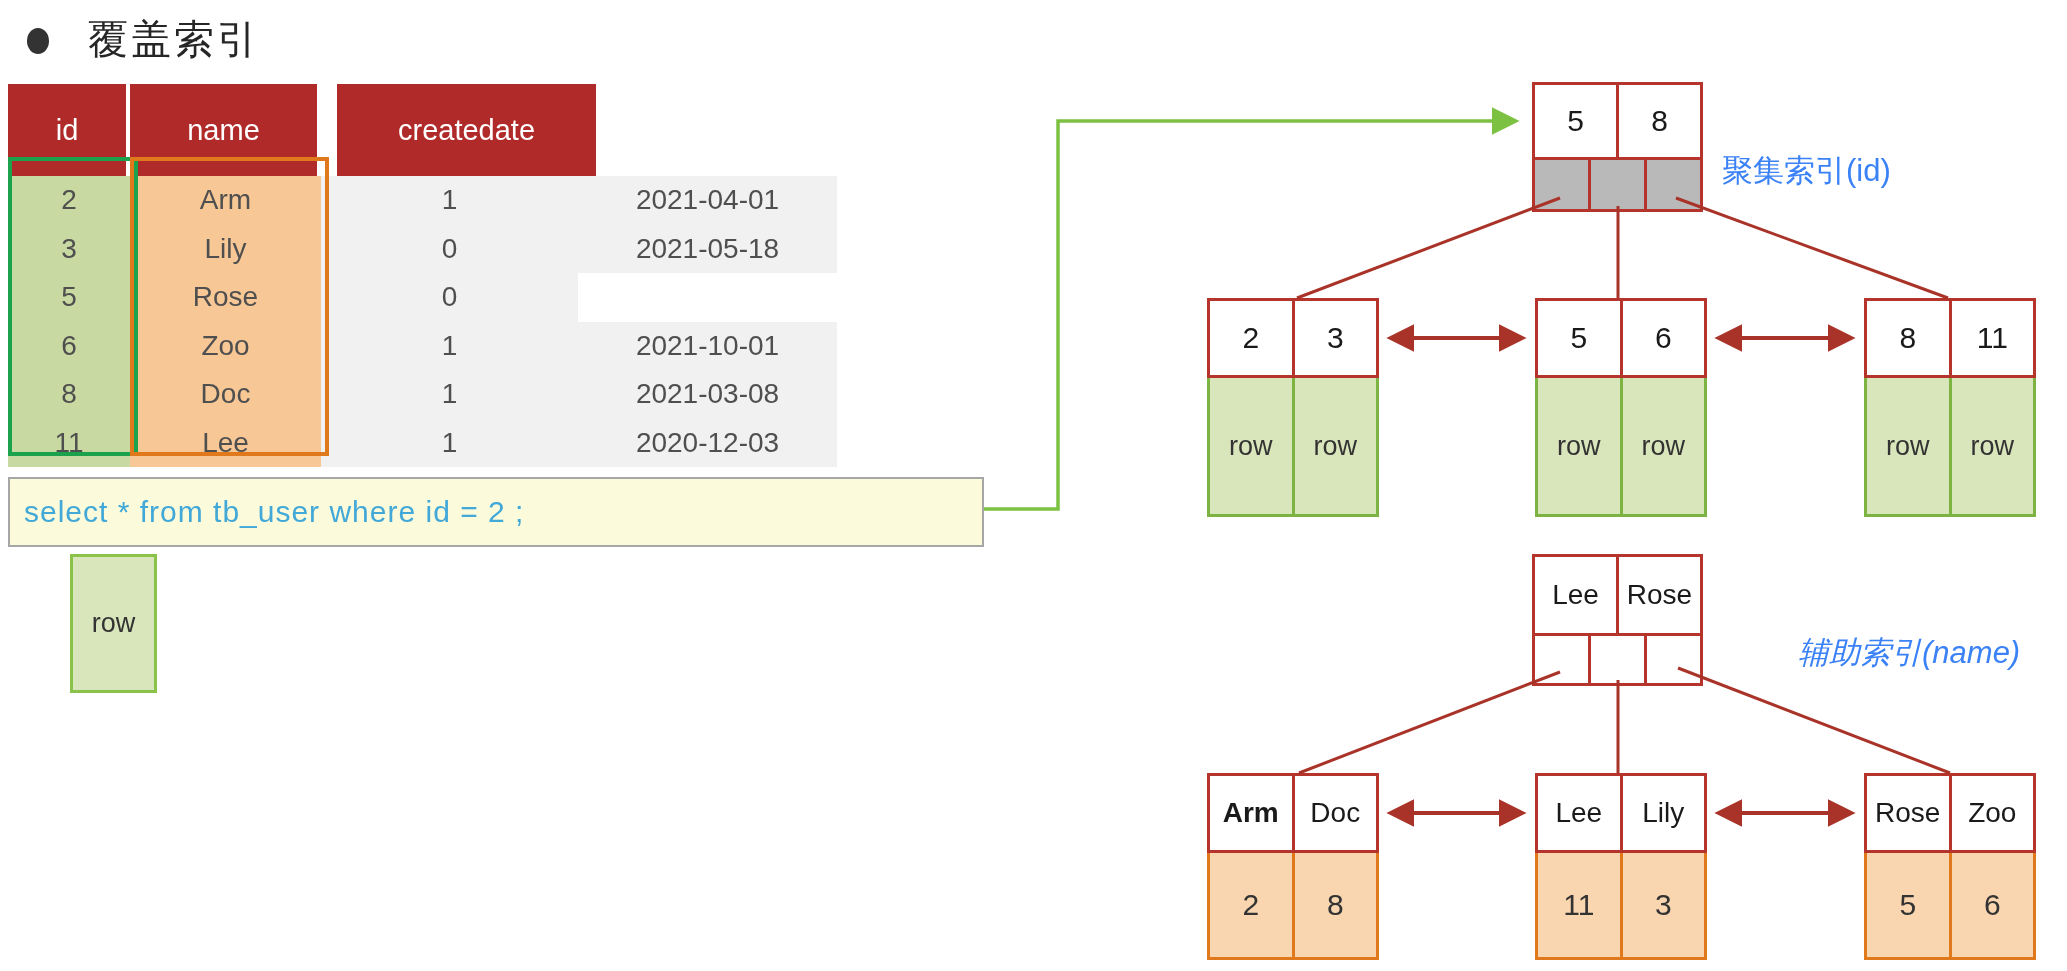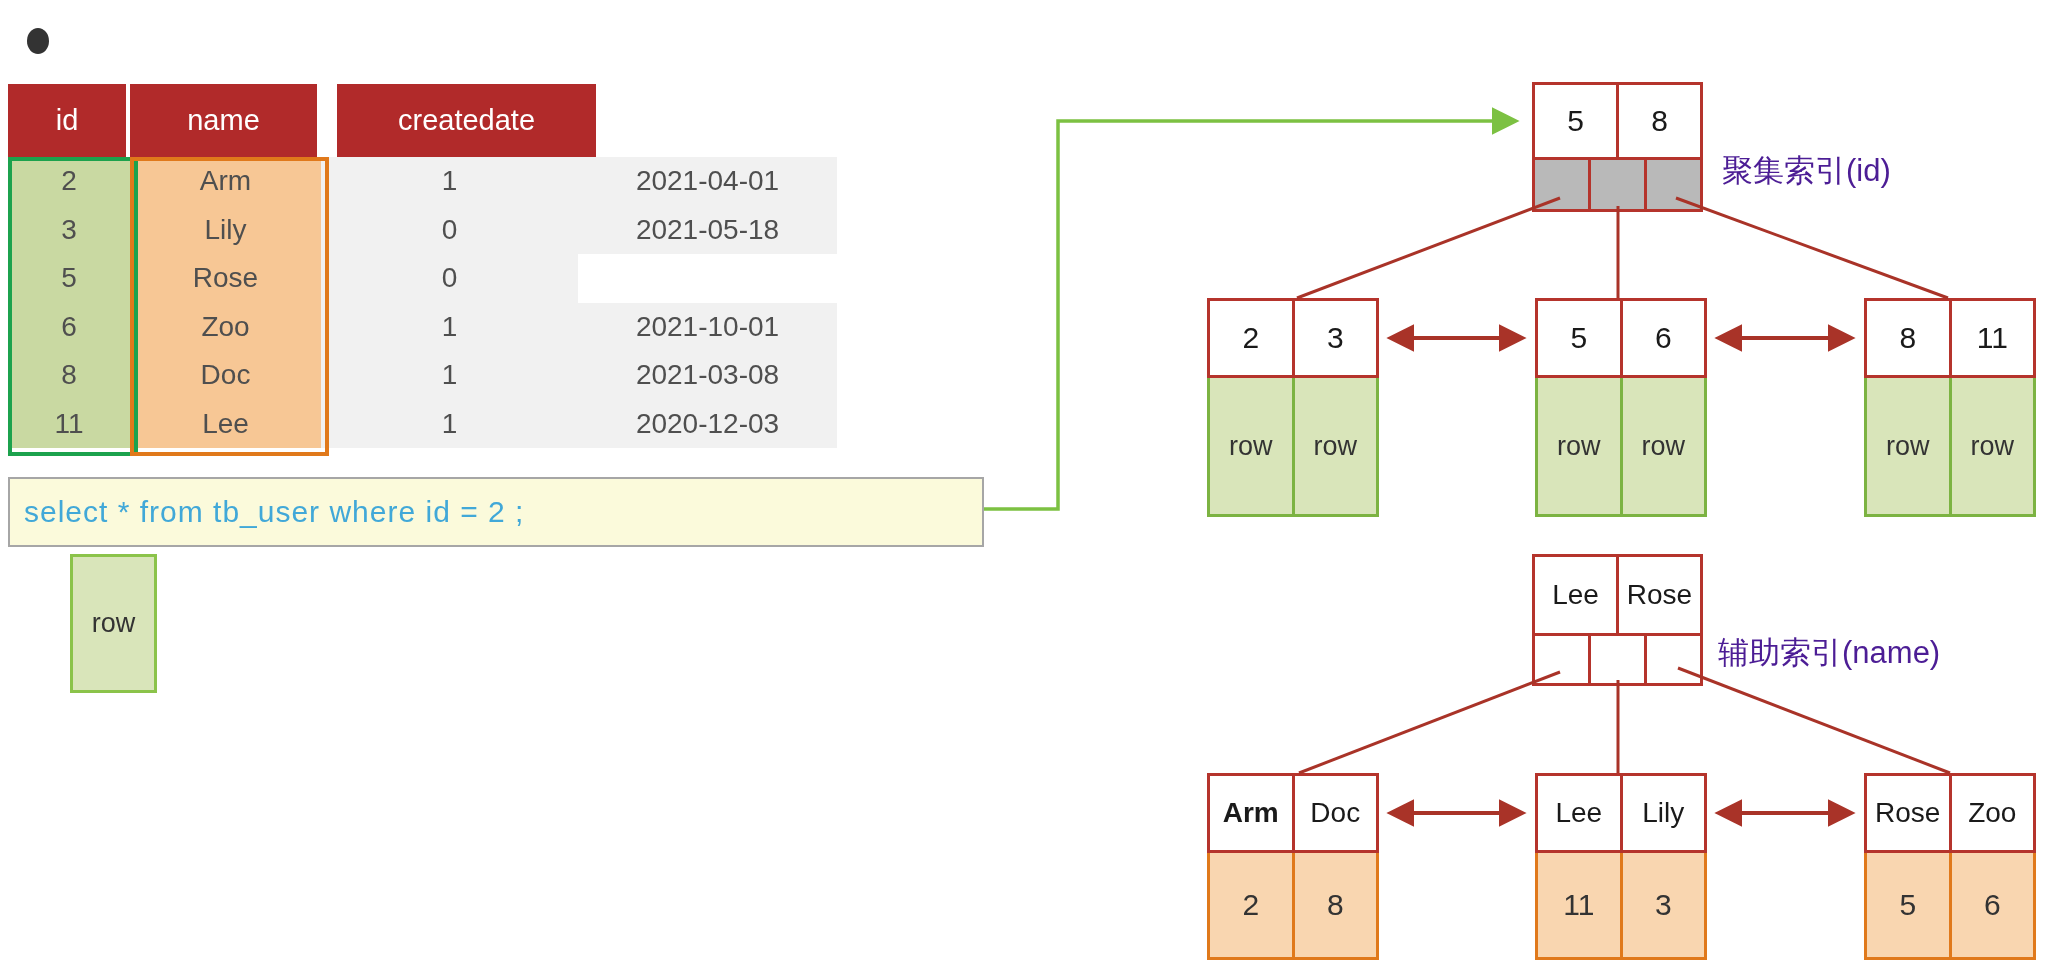--- a/index.html
+++ b/index.html
@@ -6,21 +6,21 @@
   body{font-family:"Liberation Sans","DejaVu Sans",sans-serif;}
   #canvas{position:relative;width:2067px;height:971px;background:#ffffff;overflow:hidden;}
   .abs{position:absolute;box-sizing:border-box;}
 
   
   .title-bullet{width:22px;height:26px;border-radius:50%;background:#333;}
   .title-text{font-size:40px;color:#262626;letter-spacing:3px;font-weight:500;}
 
   
   .tbl{left:8px;top:84px;width:829px;height:364px;}
-  .tbl-header{display:flex;height:73px;}
+  .tbl-header{display:flex;height:92px;}
   .tbl-header .hcell{background:#b12a2a;color:#fff;font-size:29px;display:flex;align-items:center;justify-content:center;box-sizing:border-box;}
   .tbl-header .hcell.sep{border-right:4px solid #fff;}
   .tbl-row{display:flex;height:48.5px;}
   .tcell{display:flex;align-items:center;justify-content:center;font-size:28px;color:#4f4f4f;box-sizing:border-box;}
   .c-id{width:122px;background:#c9d9a2;}
   .c-name{width:191px;background:#f7c795;}
   .c-gender{width:257px;background:#f1f1f1;}
   .c-date{width:259px;background:#f1f1f1;}
   .hw-id{width:122px;}.hw-name{width:191px;text-align:right;}.hw-gender{width:257px;}.hw-date{width:259px;margin-left:16px;}
   .frame{position:absolute;top:73px;height:291px;pointer-events:none;}
@@ -44,30 +44,31 @@
   .ptrrow.gray > div{background:#b9b9b9;}
   .ptrrow.white > div{background:#fff;}
   .greenrow{display:flex;border:3px solid #7cb342;border-top:none;}
   .greenrow > div{flex:1;display:flex;align-items:center;justify-content:center;font-size:27px;color:#333;border-left:3px solid #7cb342;background:#d9e5ba;}
   .greenrow > div:first-child{border-left:none;}
   .orangerow{display:flex;border:3px solid #e0791b;border-top:none;}
   .orangerow > div{flex:1;display:flex;align-items:center;justify-content:center;font-size:30px;color:#333;border-left:3px solid #e0791b;background:#f9d6b0;}
   .orangerow > div:first-child{border-left:none;}
   .bold{font-weight:bold;}
 
-  .treelabel{font-size:31px;color:#4c1d95;white-space:nowrap;}
+  .treelabel{font-size:31px;color:#3b82f6;white-space:nowrap;}
 
   svg.overlay{position:absolute;left:0;top:0;width:2067px;height:971px;pointer-events:none;}
 </style>
 </head>
 <body>
 
 <div id="canvas">
 
   <div class="abs title-bullet" style="left:27px;top:28px;"></div>
+  <div class="abs title-text" style="left:88px;top:12px;">覆盖索引</div>
 
   <div class="abs tbl">
     <div class="tbl-header">
       <div class="hcell hw-id sep">id</div>
       <div class="hcell hw-name sep">name</div>
       <div class="hcell hw-date">createdate</div>
     </div>
     <div class="tbl-row">
       <div class="tcell c-id">2</div>
       <div class="tcell c-name">Arm</div>
@@ -153,21 +154,21 @@
 
   <div class="abs keyrow" style="left:1532px;top:554px;width:171px;height:82px;">
     <div style="font-size:28px;">Lee</div>
     <div style="font-size:28px;">Rose</div>
   </div>
   <div class="abs ptrrow white" style="left:1532px;top:636px;width:171px;height:50px;">
     <div></div>
     <div></div>
     <div></div>
   </div>
-  <div class="abs treelabel" style="left:1718px;top:632px;">辅助索引(name)</div>
+  <div class="abs treelabel" style="left:1798px;top:632px;font-style:italic;">辅助索引(name)</div>
 
   <div class="abs keyrow" style="left:1207px;top:773px;width:172px;height:80px;">
     <div class="bold" style="font-size:28px;">Arm</div>
     <div style="font-size:28px;">Doc</div>
   </div>
   <div class="abs orangerow" style="left:1207px;top:853px;width:172px;height:107px;">
     <div>2</div>
     <div>8</div>
   </div>
 

